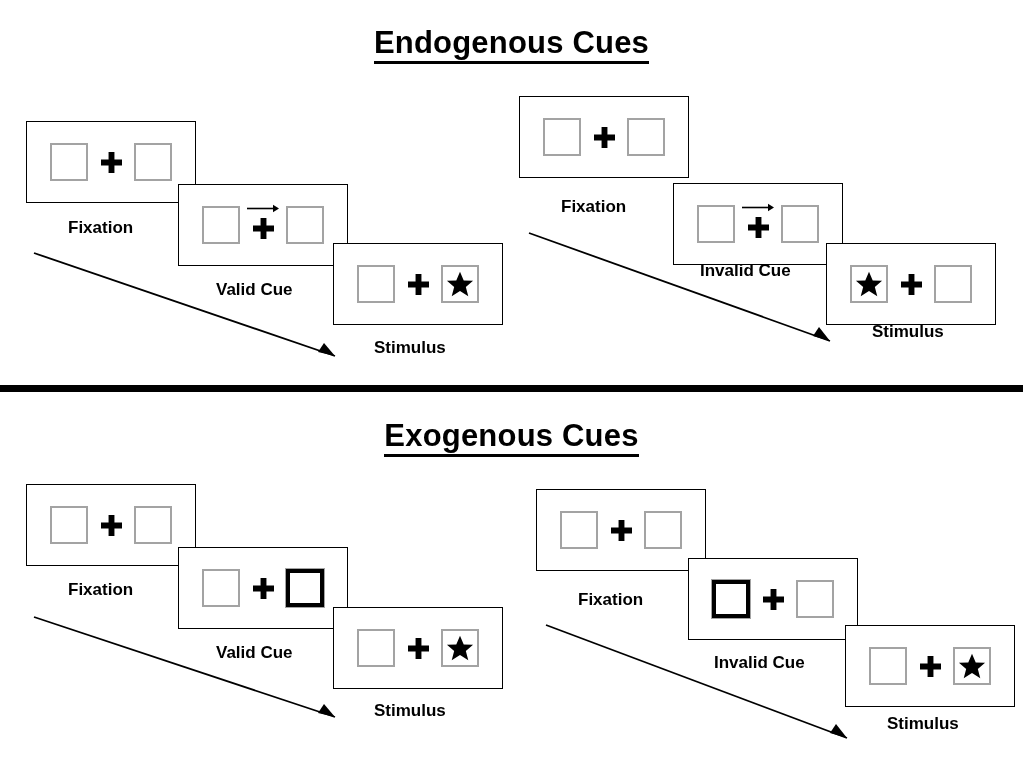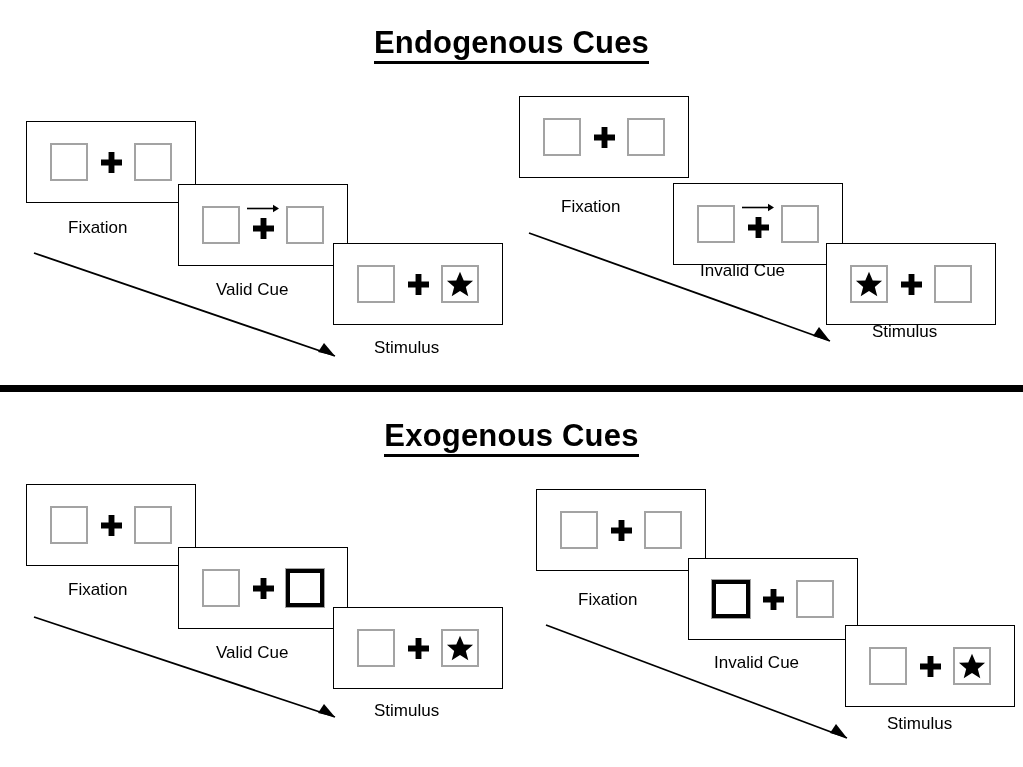--- a/index.html
+++ b/index.html
@@ -98,21 +98,21 @@
     left: 50%;
     transform: translateX(-50%);
     width: 34px;
     height: 11px;
   }
 
   
   .caption {
     position: absolute;
     font-size: 17px;
-    font-weight: normal;
+    font-weight: bold;
     white-space: nowrap;
     color: #000;
   }
 
   
   .time-arrow {
     position: absolute;
     overflow: visible;
   }
 </style>

